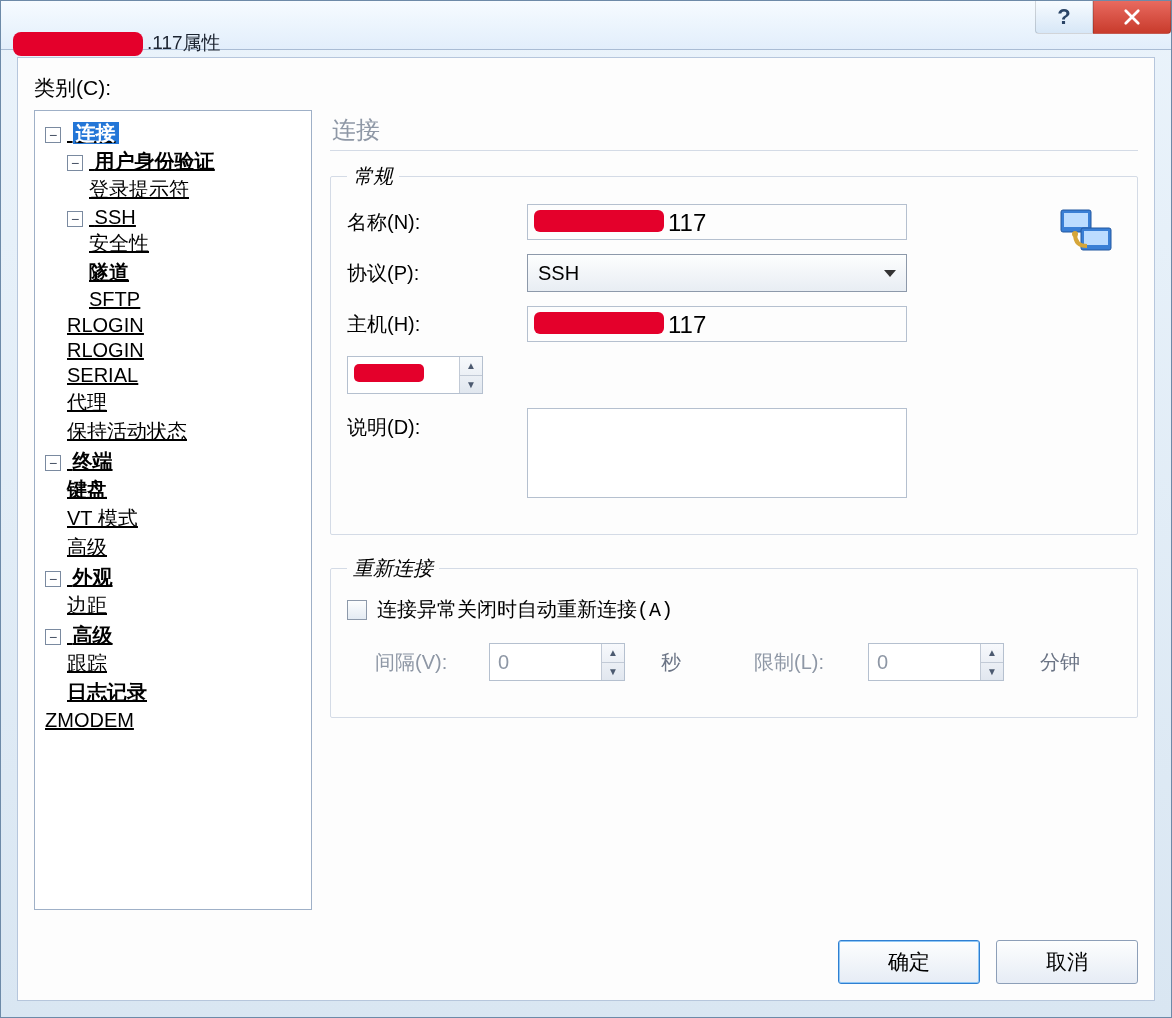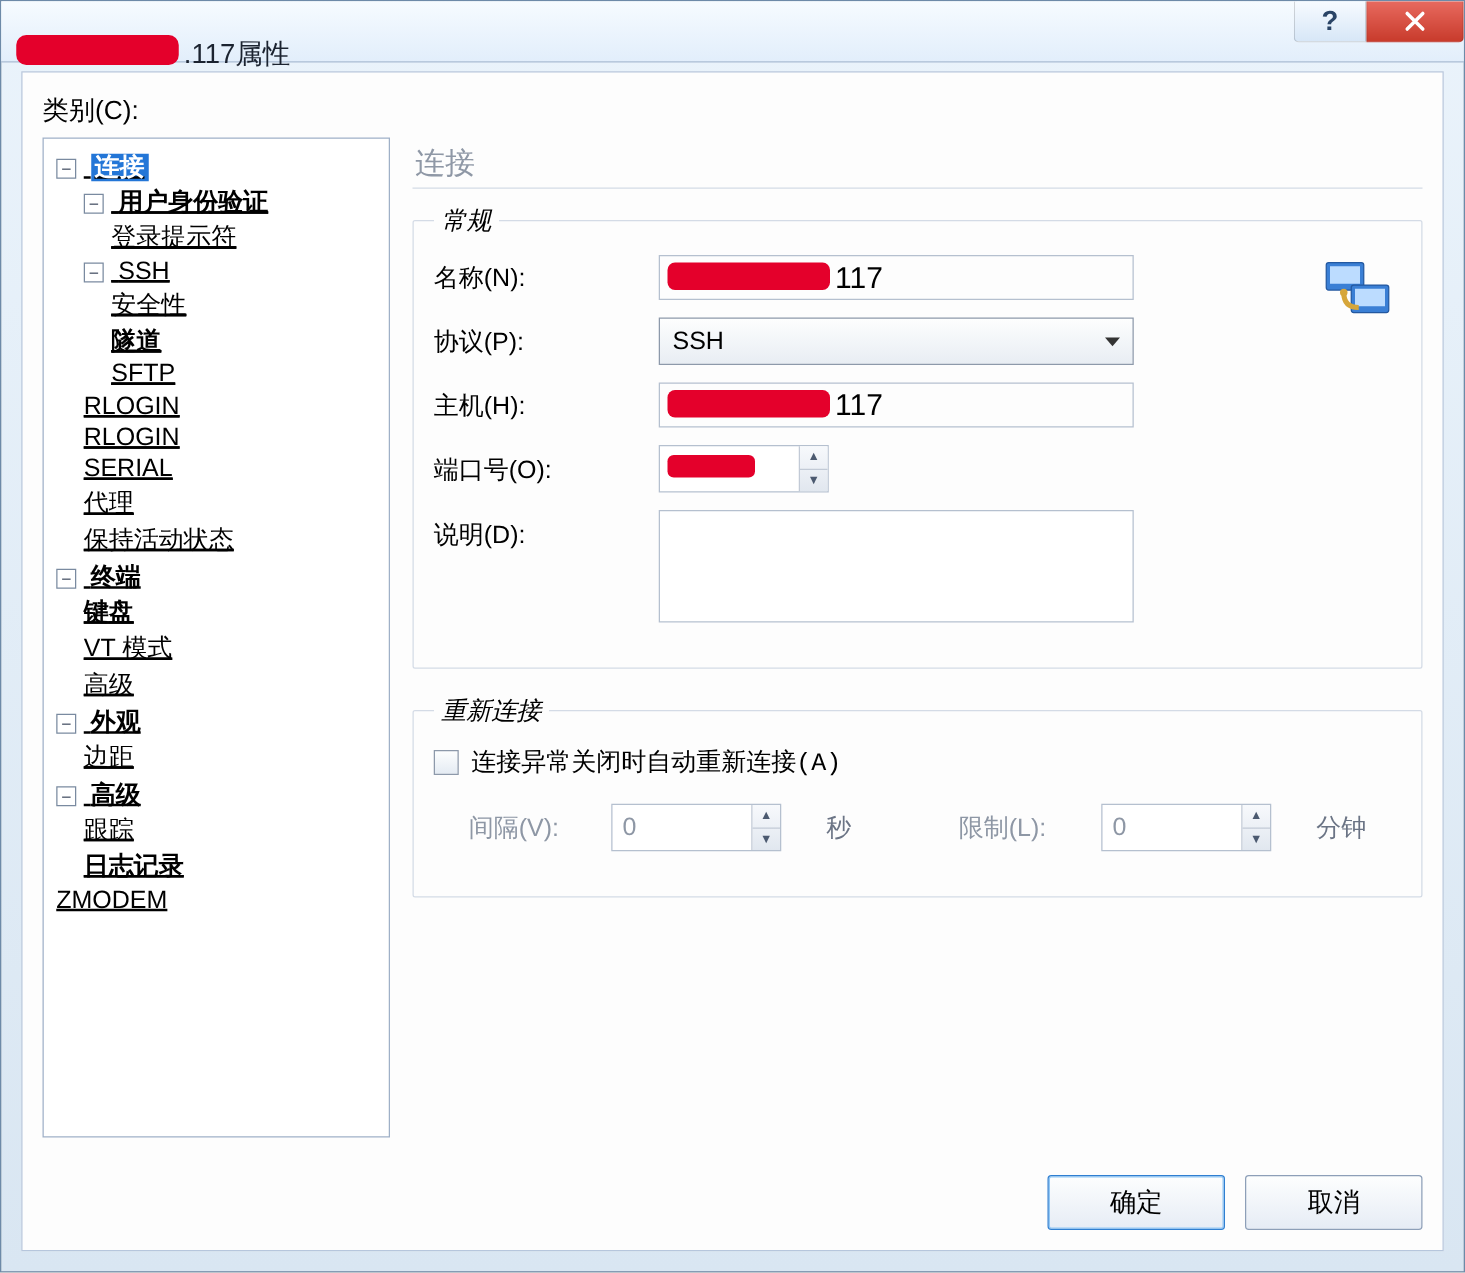--- a/index.html
+++ b/index.html
@@ -24,23 +24,23 @@
     height: 48px;
     display: flex;
     align-items: center;
     justify-content: space-between;
     padding: 0 0 0 12px;
     background: linear-gradient(#f6fbff, #e2eefb);
     border-bottom: 1px solid #a9bcd4;
   }
   .title-text {
     color: #1b2330;
-    font-size: 22px;
-    display: flex;
-    align-items: flex-start;
+    font-size: 19px;
+    display: flex;
+    align-items: flex-end;
     gap: 4px;
     margin-top: 36px;
   }
   .redact {
     display: inline-block;
     background: #e4002b;
     border-radius: 8px;
     height: 24px;
   }
   .title-btns {
@@ -412,21 +412,20 @@
 
           <div class="row">
             <span class="lbl">主机(H):</span>
             <div class="red-in-field">
               <span class="overlay" style="width:130px"></span>
               <span class="suffix" style="left:140px">117</span>
             </div>
           </div>
 
           <div class="row">
-            <span class="lbl">端口号(O):</span>
             <div class="spinner" style="position:relative">
               <input type="text" value="" style="">
               <span style="position:absolute;left:6px;top:7px;height:18px;width:70px;background:#e4002b;border-radius:5px"></span>
               <div class="btns">
                 <div>▲</div>
                 <div>▼</div>
               </div>
             </div>
           </div>
 
@@ -448,21 +447,21 @@
             <span class="disabled-text" style="width:90px">间隔(V):</span>
             <div class="spinner disabled-field">
               <input type="text" value="0" style="">
               <div class="btns">
                 <div>▲</div>
                 <div>▼</div>
               </div>
             </div>
             <span class="unit">秒</span>
 
-            <span class="disabled-text" style="width:90px; margin-left:62px">限制(L):</span>
+            <span class="disabled-text" style="width:90px; margin-left:49px">限制(L):</span>
             <div class="spinner disabled-field">
               <input type="text" value="0" style="">
               <div class="btns">
                 <div>▲</div>
                 <div>▼</div>
               </div>
             </div>
             <span class="unit">分钟</span>
           </div>
         </fieldset>

